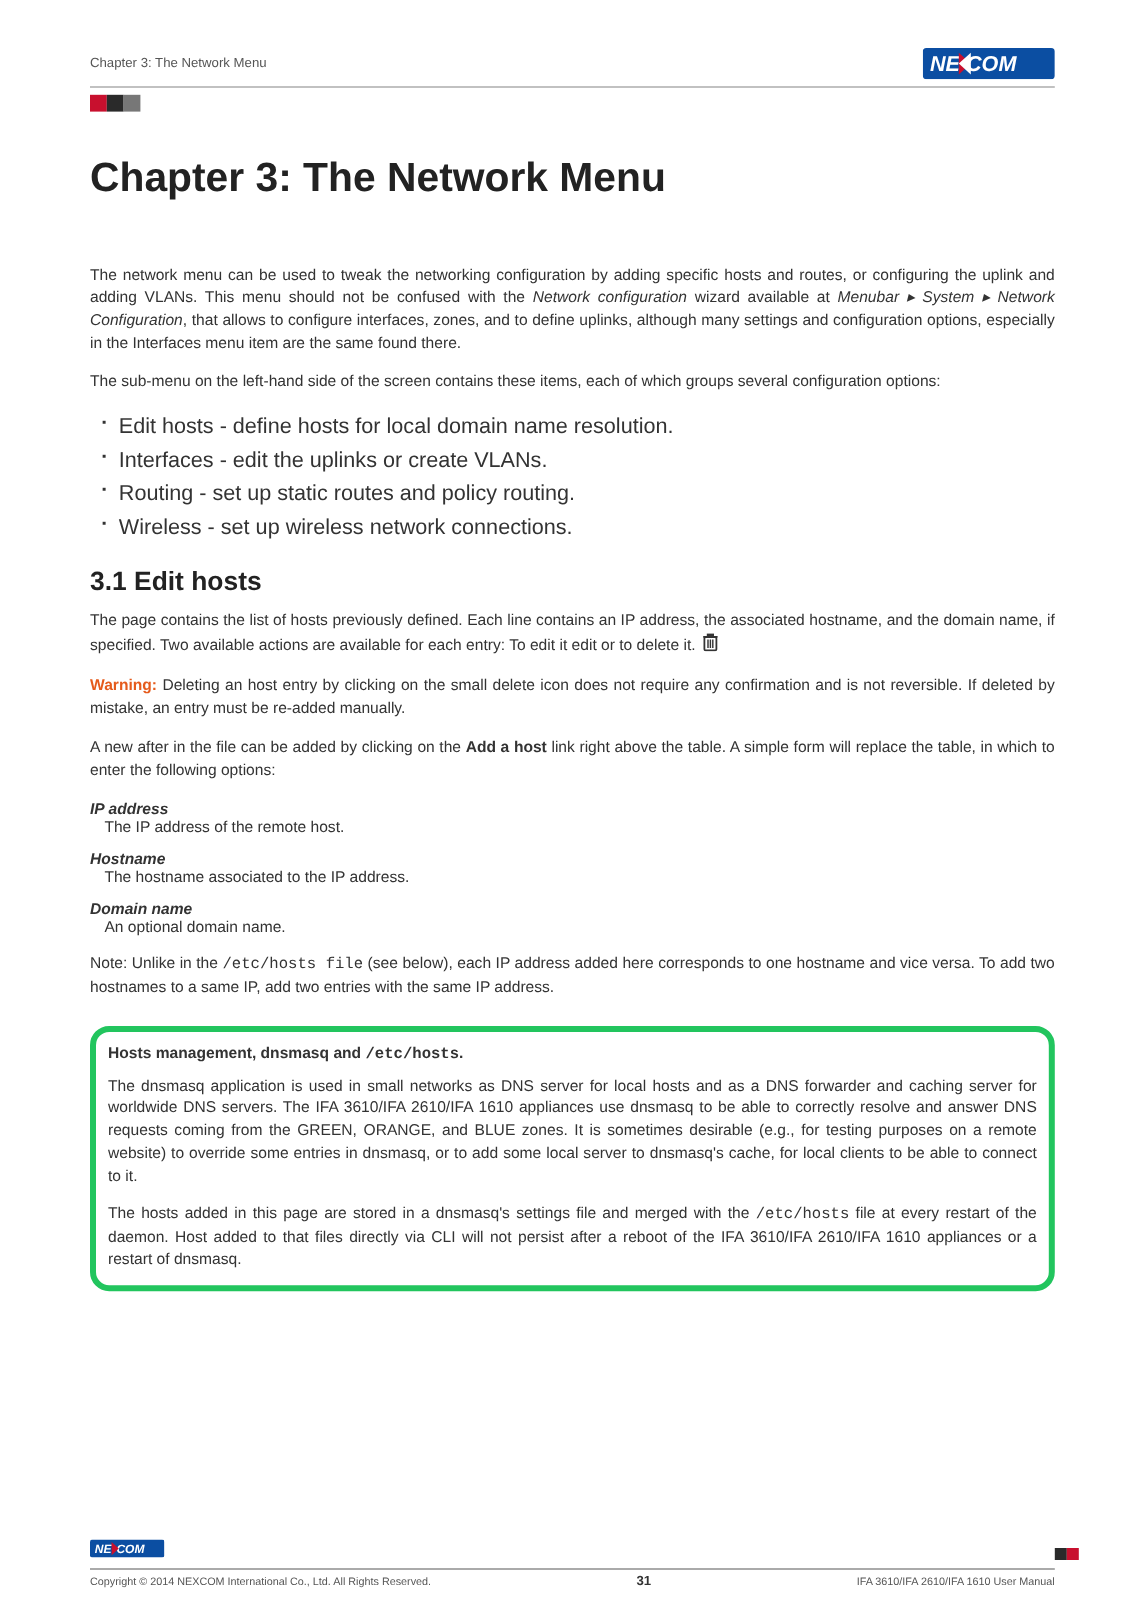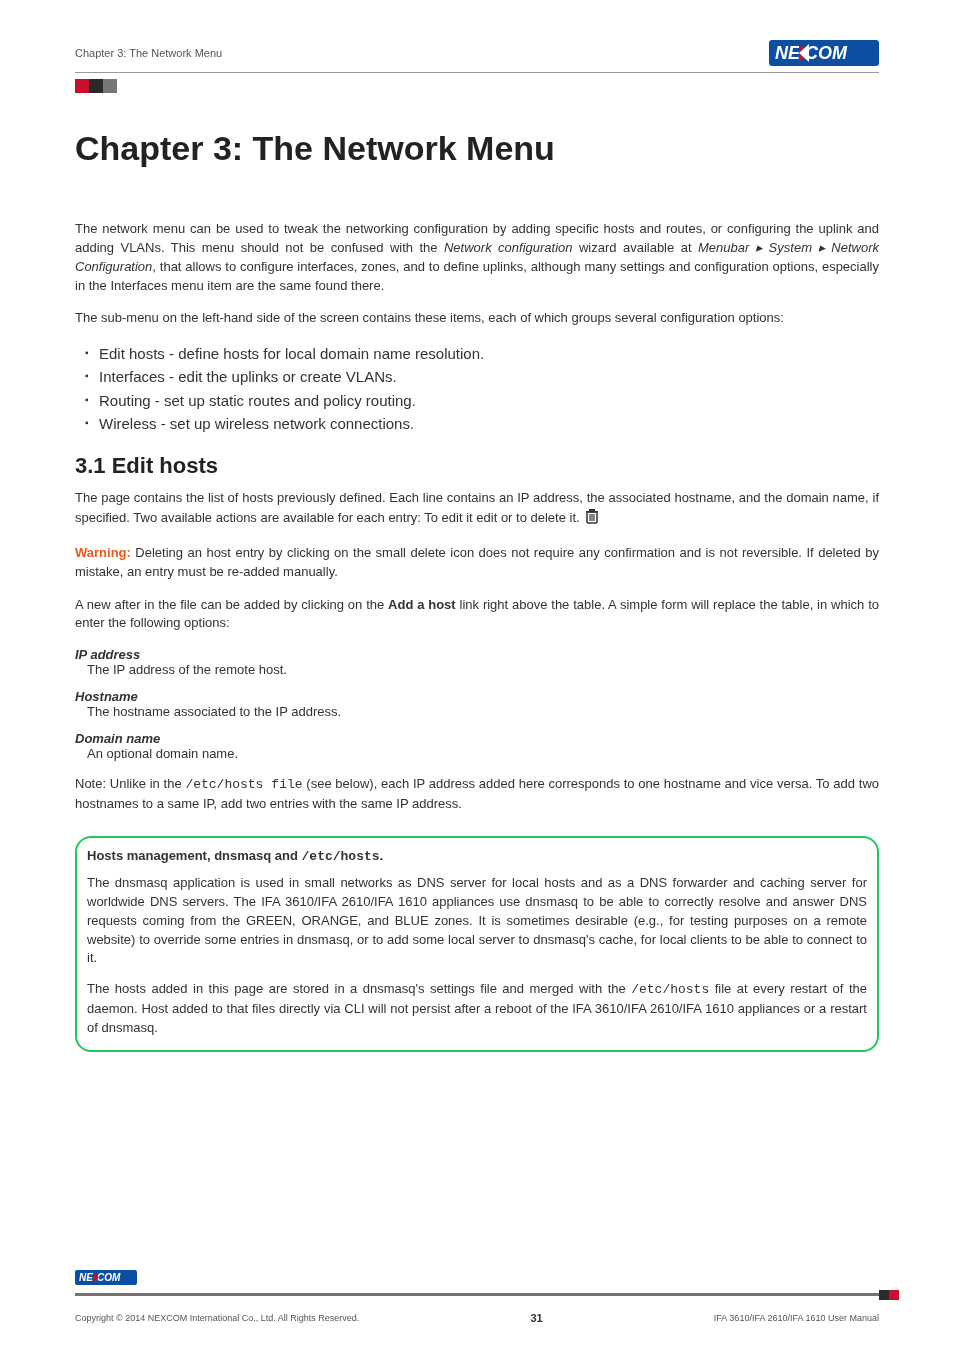--- a/index.html
+++ b/index.html
@@ -49,21 +49,21 @@
     text-align: justify;
     color: #333;
     margin-bottom: 14px;
   }
   .menubar-path { font-style: italic; }
   ul.bullets {
     list-style: none;
     margin: 0 0 18px 10px;
   }
   ul.bullets li {
-    font-size: 15px;
+    font-size: 18px;
     line-height: 1.55;
     color: #333;
     position: relative;
     padding-left: 14px;
   }
   ul.bullets li::before {
     content: "▪";
     position: absolute;
     left: 0;
     font-size: 10px;
@@ -93,21 +93,21 @@
   }
   .field-desc {
     font-size: 13px;
     color: #333;
     margin-bottom: 6px;
     margin-left: 12px;
   }
   .mono { font-family: "Courier New", monospace; }
   .bold { font-weight: 700; }
   .callout {
-    border: 2px solid #22c55e;
+    border: 5px solid #22c55e;
     border-radius: 16px;
     padding: 10px 10px 12px 10px;
     margin-top: 22px;
   }
   .callout-title {
     font-size: 13px;
     font-weight: 700;
     margin-bottom: 10px;
   }
   .callout p {
@@ -126,22 +126,22 @@
   }
   .footer-logo {
     margin-bottom: 4px;
   }
   .footer-row {
     display: flex;
     justify-content: space-between;
     align-items: center;
     font-size: 9px;
     color: #555;
-    border-top: 3px solid #737373;
-    padding-top: 16px;
+    border-top: 1px solid #737373;
+    padding-top: 4px;
   }
   .footer-center {
     font-weight: 700;
     color: #333;
     font-size: 11px;
   }
   .footer-squares {
     position: absolute;
     right: -20px;
     bottom: 24px;

